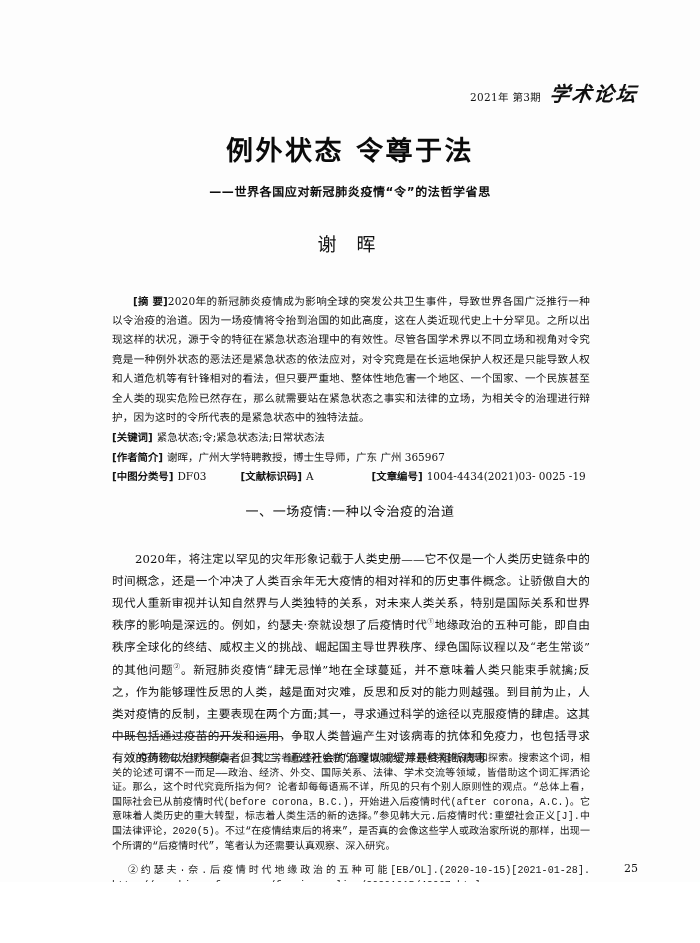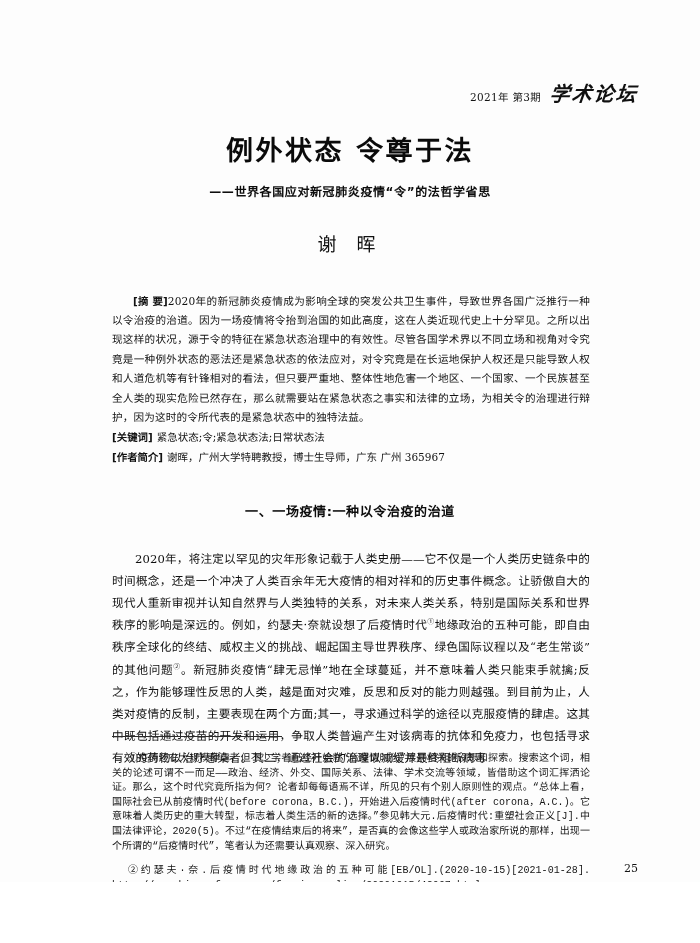--- a/index.html
+++ b/index.html
@@ -125,21 +125,21 @@
 
   
   .sec-head {
     position: absolute;
     top: 501px;
     left: 0;
     width: 700px;
     text-align: center;
     font-family: "DejaVu Sans", "Liberation Sans", sans-serif;
     font-size: 13px;
-    font-weight: 700;
+    font-weight: 400;
     letter-spacing: 0.6px;
     color: #0c0c0c;
   }
 
   
   .body-block {
     position: absolute;
     top: 536px;
     left: 112px;
     width: 478px;
@@ -216,20 +216,23 @@
     <p class="abs-para"><span class="lbl">[摘 要]</span><span>2020年的新冠肺炎疫情成为影响全球的突发公共卫生事件，导致世界各国广泛推行一种以令治疫的治道。因为一场疫情将令抬到治国的如此高度，这在人类近现代史上十分罕见。之所以出现这样的状况，源于令的特征在紧急状态治理中的有效性。尽管各国学术界以不同立场和视角对令究竟是一种例外状态的恶法还是紧急状态的依法应对，对令究竟是在长运地保护人权还是只能导致人权和人道危机等有针锋相对的看法，但只要严重地、整体性地危害一个地区、一个国家、一个民族甚至全人类的现实危险已然存在，那么就需要站在紧急状态之事实和法律的立场，为相关令的治理进行辩护，因为这时的令所代表的是紧急状态中的独特法益。</span></p>
   </div>
 
   <div class="meta-block">
     <div class="meta-row">
       <span class="lbl">[关键词]</span><span class="val">紧急状态;令;紧急状态法;日常状态法</span>
     </div>
     <div class="meta-row">
       <span class="lbl">[作者简介]</span><span class="val">谢晖，广州大学特聘教授，博士生导师，广东 广州 365967</span>
     </div>
+    <div class="meta-row">
+      <span class="lbl">[中图分类号]</span><span class="val">DF03</span><span class="lbl seg2">[文献标识码]</span><span class="val">A</span><span class="lbl seg3">[文章编号]</span><span class="val">1004-4434(2021)03- 0025 -19</span>
+    </div>
   </div>
 
   <div class="sec-head">一、一场疫情:一种以令治疫的治道</div>
 
   <div class="body-block">
     <p class="body-para"><span>2020年，将注定以罕见的灾年形象记载于人类史册——它不仅是一个人类历史链条中的时间概念，还是一个冲决了人类百余年无大疫情的相对祥和的历史事件概念。让骄傲自大的现代人重新审视并认知自然界与人类独特的关系，对未来人类关系，特别是国际关系和世界秩序的影响是深远的。例如，约瑟夫·奈就设想了后疫情时代</span><sup class="fnref">①</sup><span>地缘政治的五种可能，即自由秩序全球化的终结、威权主义的挑战、崛起国主导世界秩序、绿色国际议程以及“老生常谈”的其他问题</span><sup class="fnref">②</sup><span>。新冠肺炎疫情“肆无忌惮”地在全球蔓延，并不意味着人类只能束手就擒;反之，作为能够理性反思的人类，越是面对灾难，反思和反对的能力则越强。到目前为止，人类对疫情的反制，主要表现在两个方面;其一，寻求通过科学的途径以克服疫情的肆虐。这其中既包括通过疫苗的开发和运用，争取人类普遍产生对该病毒的抗体和免疫力，也包括寻求有效的药物以治疗感染者。其二，通过社会的治理以减缓并最终阻断病毒</span></p>
   </div>
 
   <div class="fn-rule"></div>
 

